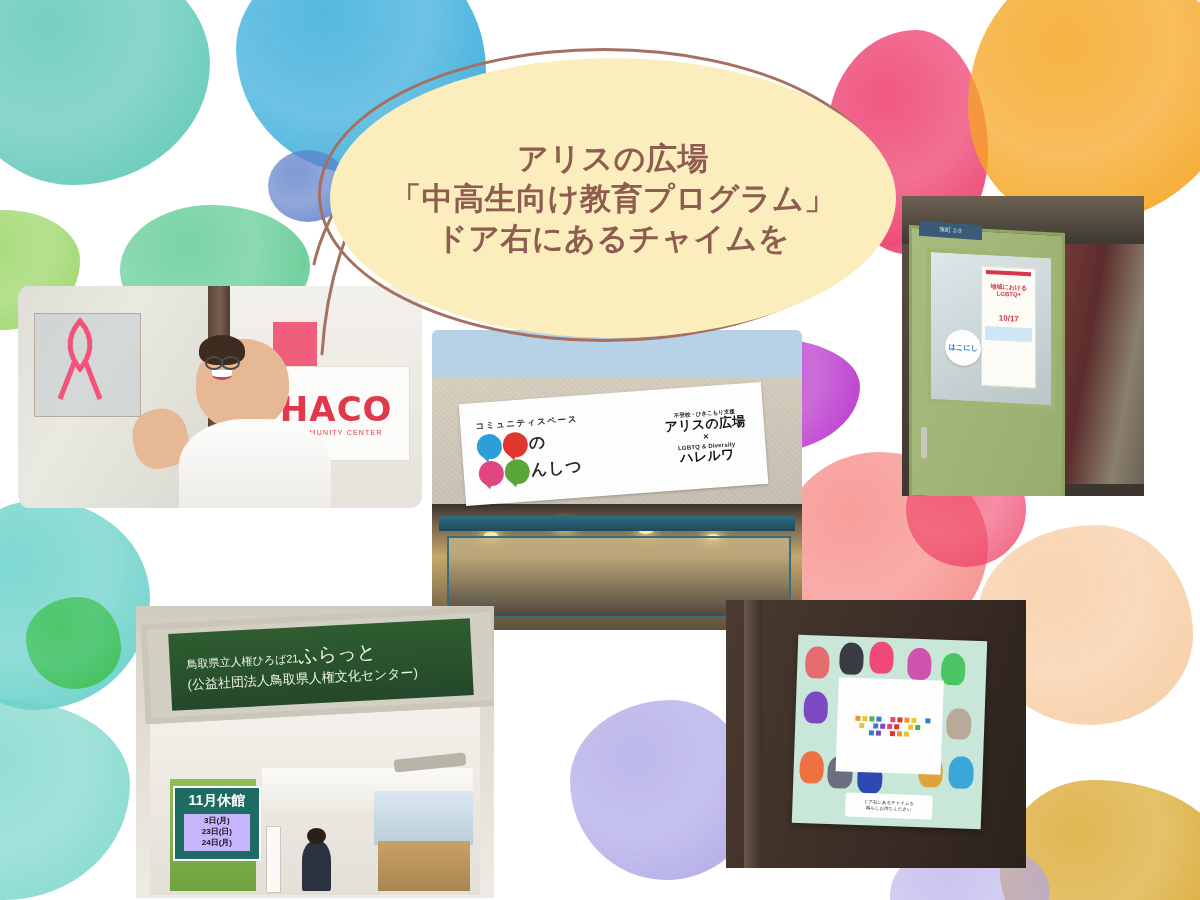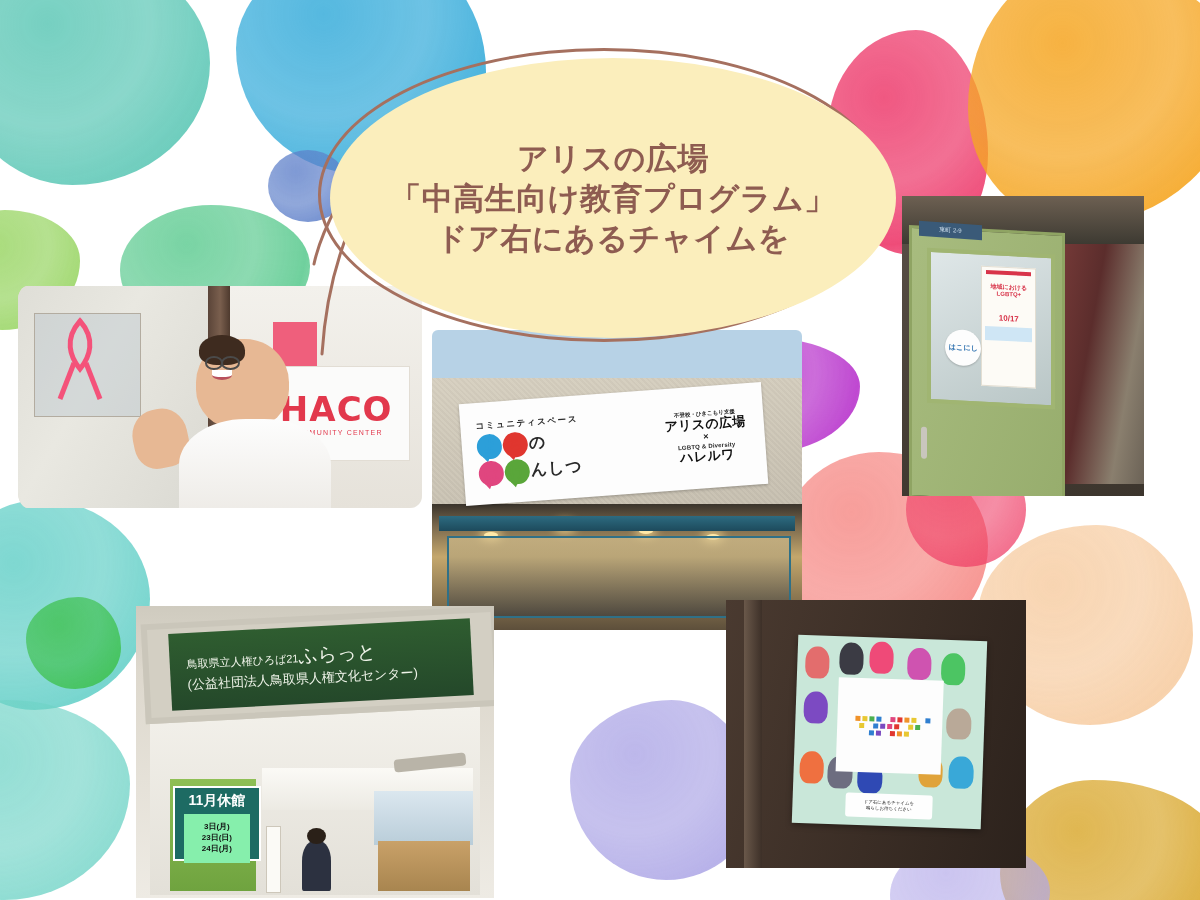--- a/index.html
+++ b/index.html
@@ -226,21 +226,21 @@
     position:absolute;left:6%;top:40%;width:26%;height:58%;
     background:linear-gradient(180deg,#8fbf55,#6fa33f);
   }
   #photo-furatto .notice{
     position:absolute;left:3%;top:6%;width:94%;height:60%;
     background:#1d6b63;border:2px solid #fff;padding:2px;
     display:flex;flex-direction:column;align-items:center;
   }
   #photo-furatto .notice .nt{color:#fff;font-size:14px;font-weight:bold;margin-top:2px;}
   #photo-furatto .notice .nbox{
-    background:#86efac;width:82%;margin-top:4px;text-align:center;padding:8px 0;
+    background:#c4b5fd;width:82%;margin-top:4px;text-align:center;padding:2px 0;
   }
   #photo-furatto .notice .nbox div{font-size:8px;color:#111;font-weight:bold;line-height:1.35;}
   #photo-furatto .redstrip{
     position:absolute;left:35%;top:64%;width:4%;height:34%;
     background:#fbfaf6;border:1px solid #cdc7ba;
   }
   #photo-furatto .ceiling{
     position:absolute;left:34%;top:34%;width:64%;height:22%;
     background:linear-gradient(180deg,#fbfaf6,#eceae3);
   }

